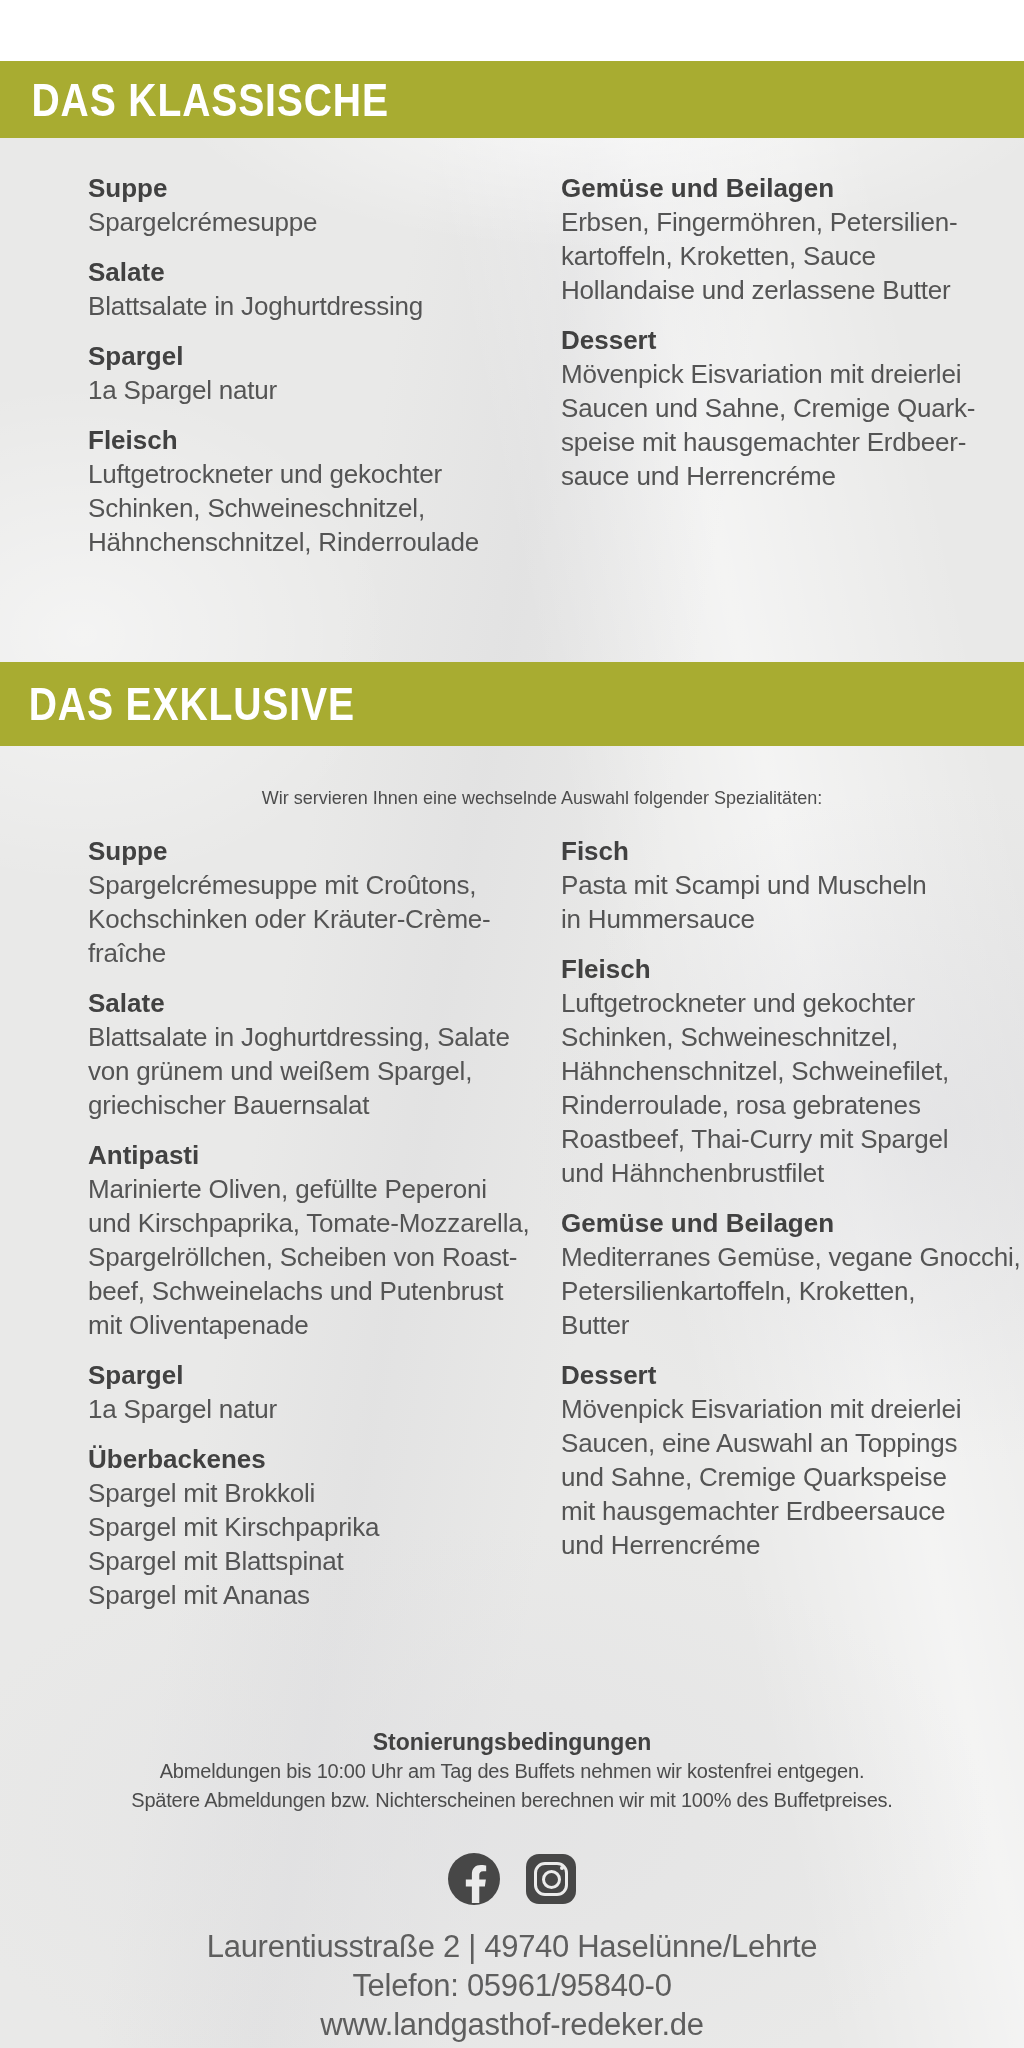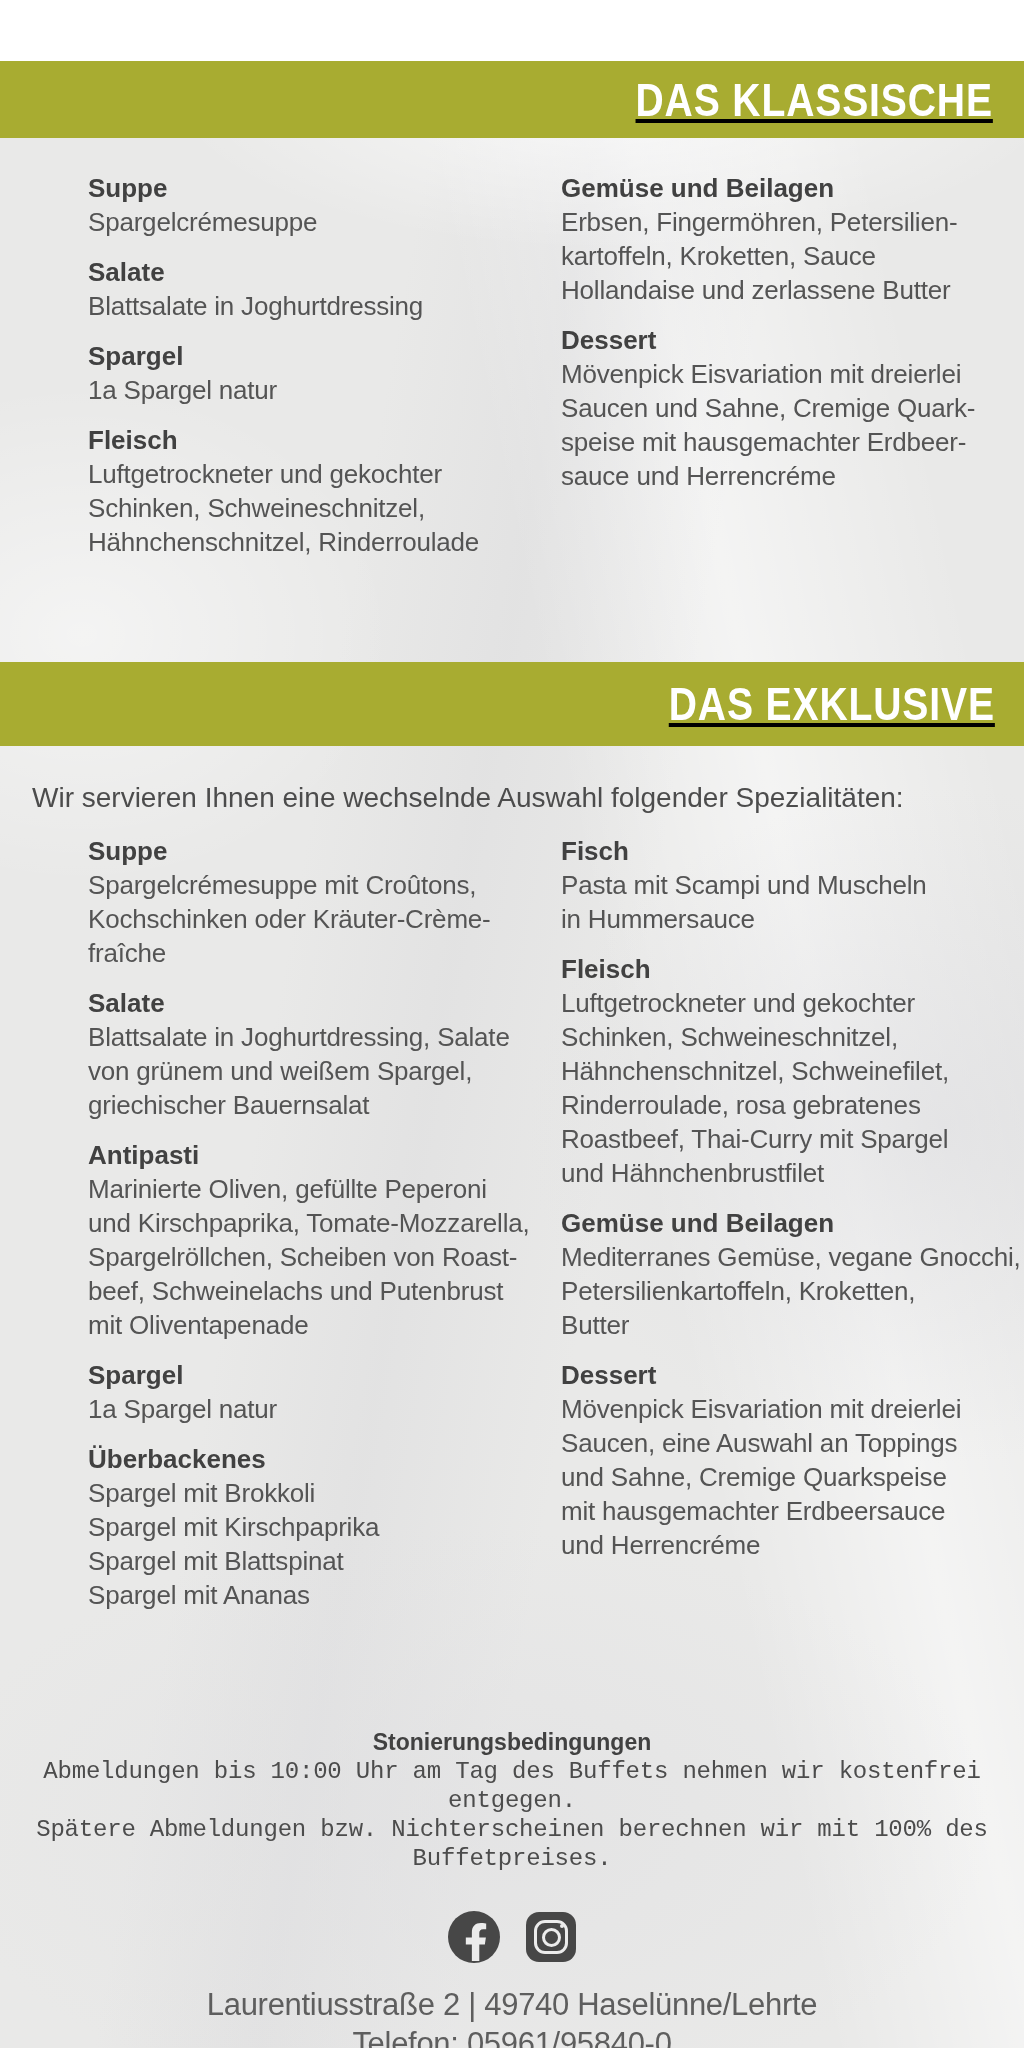--- a/index.html
+++ b/index.html
@@ -14,39 +14,39 @@
     background-image:
       radial-gradient(ellipse 700px 260px at 60% 1%, rgba(255,255,255,.75), transparent 65%),
       radial-gradient(ellipse 520px 420px at 8% 28%, rgba(255,255,255,.5), transparent 60%),
       radial-gradient(ellipse 640px 520px at 92% 52%, rgba(219,219,222,.55), transparent 65%),
       radial-gradient(ellipse 760px 420px at 45% 86%, rgba(224,224,226,.6), transparent 70%),
       linear-gradient(100deg, transparent 32%, rgba(203,203,207,.22) 44%, transparent 58%),
       linear-gradient(78deg, transparent 58%, rgba(255,255,255,.5) 72%, transparent 88%);
   }
   .band{
     height:77px;background:#a8ac31;
-    display:flex;align-items:center;justify-content:flex-end;text-decoration:underline;
+    display:flex;align-items:center;justify-content:flex-start;
   }
   .band1{margin-top:61px;}
   .band2{margin-top:87px;height:84px;}
   .band-title{
     color:#ffffff;font-size:46px;font-weight:700;letter-spacing:1px;
     transform:scaleX(.85);white-space:nowrap;
   }
   .cols{display:flex;padding-left:88px;padding-right:24px;margin-top:33px;}
   .cols2{margin-top:19px;}
   .col-left{width:473px;flex:none;}
   .col-right{flex:1;min-width:0;}
   .block{margin-bottom:16px;}
   .block-heading{font-weight:700;color:#414141;font-size:26px;line-height:34px;}
   .block-line{color:#545454;font-size:26px;line-height:34px;white-space:nowrap;letter-spacing:-.2px;}
-  .intro{margin-top:35px;padding-left:32px;color:#4c4c4c;font-size:28px;line-height:34px;}
+  .intro{margin-top:35px;padding-left:60px;color:#4c4c4c;font-size:18px;line-height:34px;text-align:center;}
   .cancel{margin-top:100px;text-align:center;}
   .cancel-heading{font-weight:700;font-size:23px;line-height:29px;color:#414141;}
-  .cancel-line{font-size:24px;line-height:29px;color:#4c4c4c;letter-spacing:-.2px;font-family:Liberation Mono, monospace;}
+  .cancel-line{font-size:20px;line-height:29px;color:#4c4c4c;letter-spacing:-.2px;}
   .social{margin-top:38px;display:flex;justify-content:center;align-items:center;gap:26px;}
   .fb{width:52px;height:52px;border-radius:50%;background:#474747;position:relative;overflow:hidden;cursor:pointer;}
   .fb svg{position:absolute;left:16px;top:12px;}
   .ig{width:50px;height:50px;border-radius:13px;background:#474747;position:relative;cursor:pointer;}
   .ig .frame{position:absolute;left:8px;top:8px;right:8px;bottom:8px;border:3px solid #ececec;border-radius:11px;}
   .ig .lens{position:absolute;left:50%;top:50%;width:13px;height:13px;margin:-9.5px 0 0 -9.5px;border:3px solid #ececec;border-radius:50%;}
   .ig .dot{position:absolute;top:12px;right:12px;width:4px;height:4px;background:#ececec;border-radius:50%;}
   .footer{margin-top:22px;text-align:center;color:#5e5e5e;}
   .footer-line{font-size:31px;line-height:39px;letter-spacing:-.3px;}
 </style>

